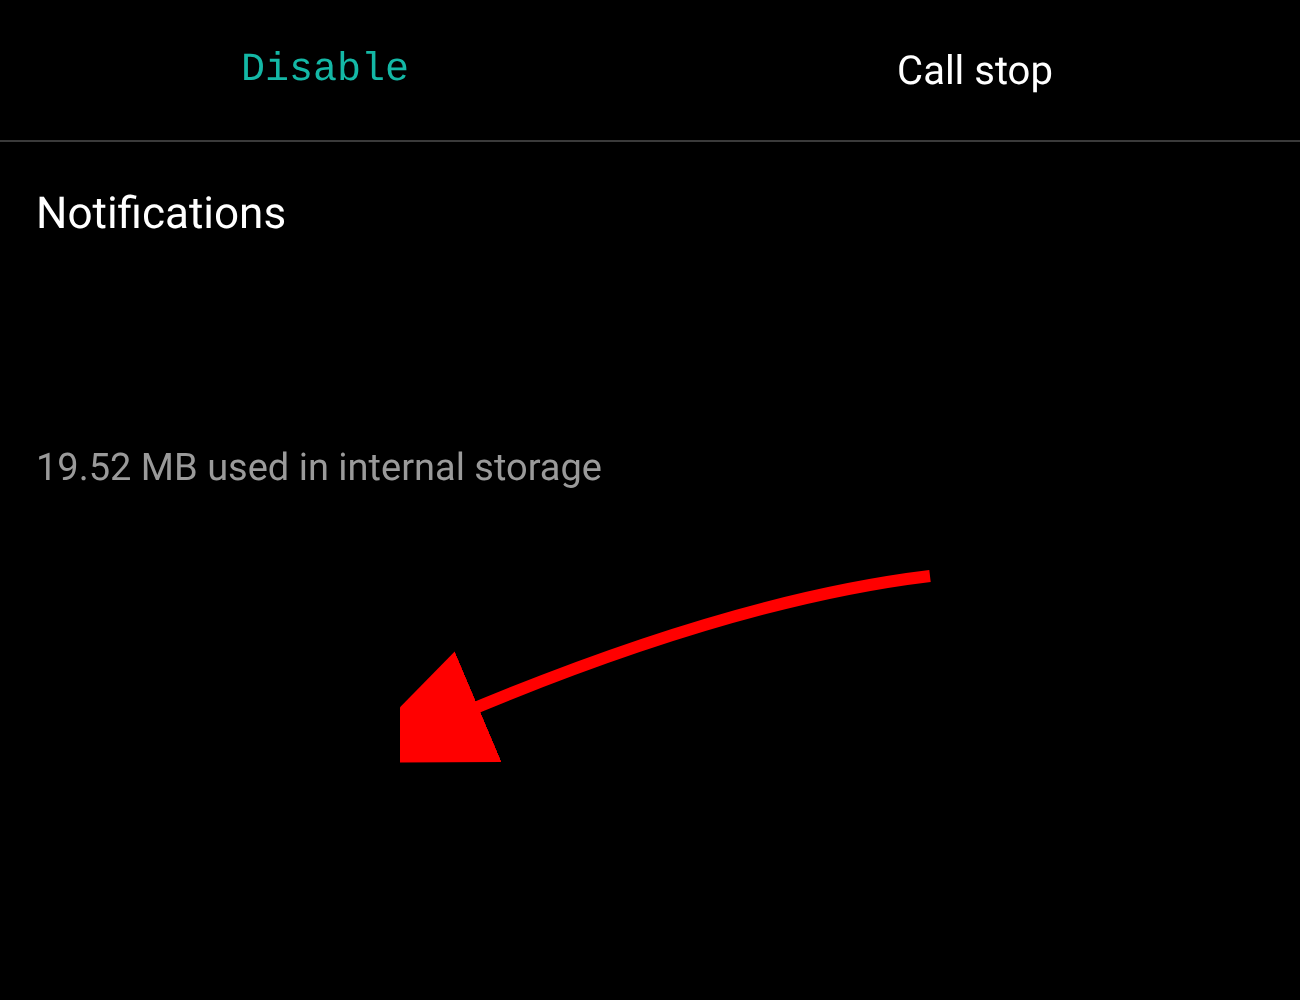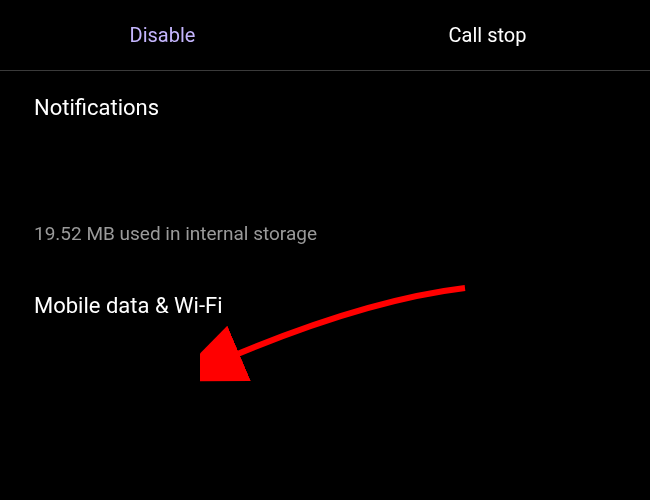--- a/index.html
+++ b/index.html
@@ -22,37 +22,37 @@
     }
     .top-button {
       flex: 1;
       text-align: center;
       font-size: 20px;
       font-weight: 400;
       padding: 20px 0;
       cursor: pointer;
     }
     .top-button.disabled {
-      color: #c4b5fd;
+      color: #14b8a6;
+      font-family: Liberation Mono, monospace;
     }
     .top-button.active {
       color: #ffffff;
     }
     .divider {
       height: 1px;
       background: #3a3a3a;
       width: 100%;
     }
     .settings-list {
       padding: 0 18px;
     }
     .settings-item {
       padding: 24px 0;
       cursor: pointer;
-      margin-left: 16px;
     }
     .item-title {
       color: #ffffff;
       font-size: 22px;
       font-weight: 400;
       margin-bottom: 6px;
     }
     .item-subtitle {
       color: #9a9a9a;
       font-size: 19px;
@@ -83,24 +83,20 @@
     <div class="item-title">Notifications</div>
   </div>
 
   <div class="settings-item">
   </div>
 
   <div class="settings-item">
     <div class="item-subtitle">19.52 MB used in internal storage</div>
   </div>
 
-  <div class="settings-item">
-    <div class="item-title">Mobile data &amp; Wi-Fi</div>
-    <div class="item-subtitle"></div>
-  </div>
 
 </div>
 
 <svg class="arrow-annotation" style="left: 200px; top: 280px; width: 280px; height: 110px;">
   <defs>
     <marker id="arrowhead" markerWidth="12" markerHeight="10" refX="2" refY="5" orient="auto">
       <polygon points="0 0, 12 5, 0 10" fill="#ff0000"></polygon>
     </marker>
   </defs>
   <path d="M 265 8 Q 165 20, 28 78" stroke="#ff0000" stroke-width="6" fill="none" marker-end="url(#arrowhead)"></path>

